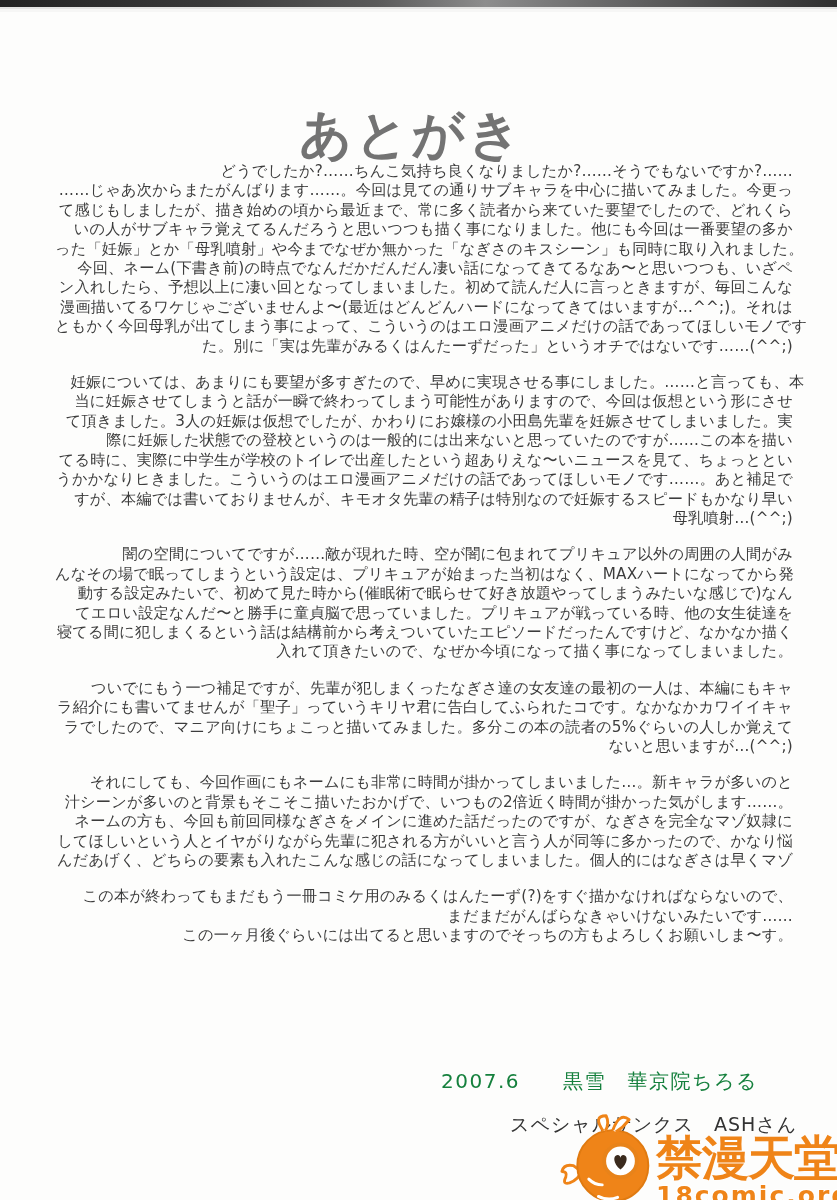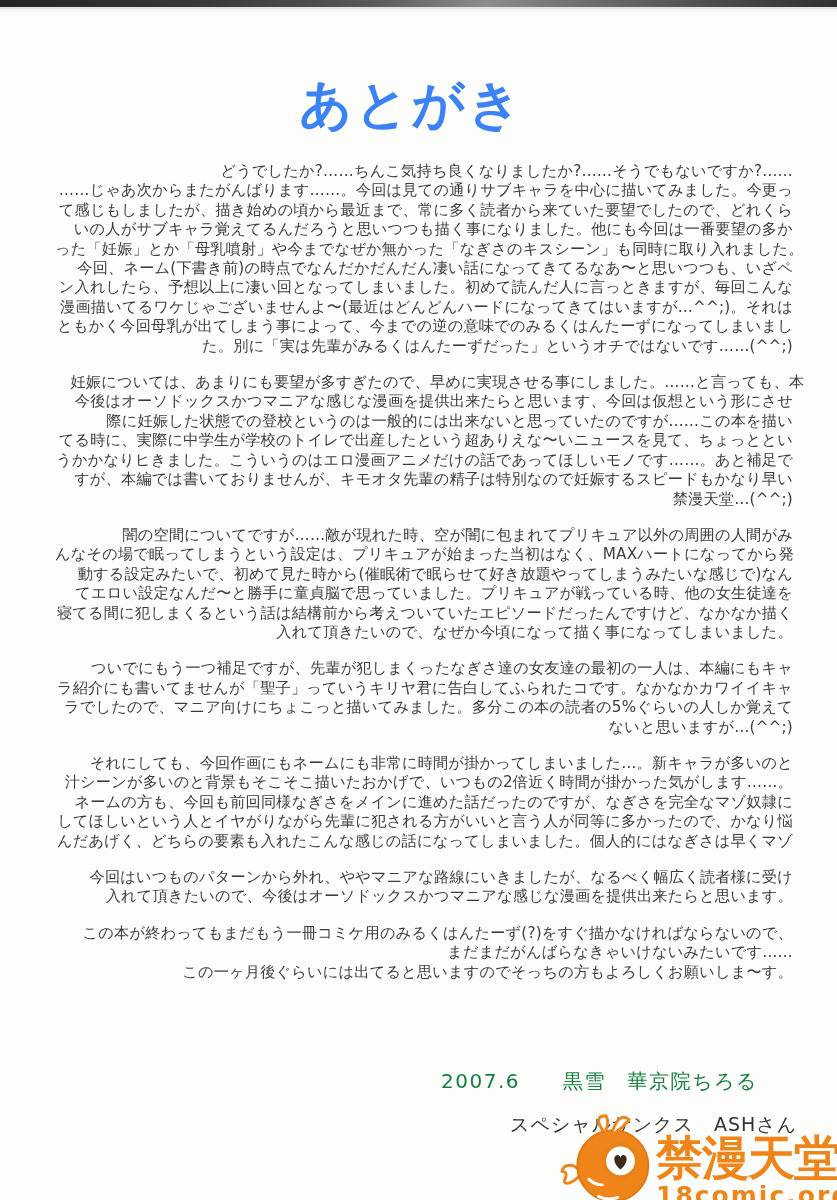--- a/index.html
+++ b/index.html
@@ -14,27 +14,27 @@
   }
   .topstrip {
     position: absolute;
     top: 0; left: 0; right: 0;
     height: 7px;
     background: linear-gradient(90deg, #232323 0%, #3a3a3a 25%, #5a5a5a 45%, #8d8d8d 58%, #6e6e6e 70%, #474747 88%, #303030 100%);
     box-shadow: 0 2px 0 rgba(180,180,180,0.25), 0 5px 0 rgba(210,210,210,0.15);
   }
   .title {
     position: absolute;
-    top: 70px;
+    top: 100px;
     left: 50%;
     transform: translateX(-53%);
     font-size: 52px;
     font-weight: bold;
     letter-spacing: 3px;
-    color: #3b82f6;
+    color: #737373;
     white-space: nowrap;
   }
   .body-text {
     position: absolute;
     top: 162px;
     left: 55px;
     width: 738px;
     color: #3c3c3c;
     font-size: 15.2px;
     line-height: 19.4px;
@@ -104,31 +104,32 @@
   <div class="body-text">
       <div class="para">
         <div class="line">　どうでしたか?……ちんこ気持ち良くなりましたか?……そうでもないですか?……</div>
         <div class="line">……じゃあ次からまたがんばります……。今回は見ての通りサブキャラを中心に描いてみました。今更っ</div>
         <div class="line">て感じもしましたが、描き始めの頃から最近まで、常に多く読者から来ていた要望でしたので、どれくら</div>
         <div class="line">いの人がサブキャラ覚えてるんだろうと思いつつも描く事になりました。他にも今回は一番要望の多か</div>
         <div class="line">った「妊娠」とか「母乳噴射」や今までなぜか無かった「なぎさのキスシーン」も同時に取り入れました。</div>
         <div class="line">今回、ネーム(下書き前)の時点でなんだかだんだん凄い話になってきてるなあ〜と思いつつも、いざペ</div>
         <div class="line">ン入れしたら、予想以上に凄い回となってしまいました。初めて読んだ人に言っときますが、毎回こんな</div>
         <div class="line">漫画描いてるワケじゃございませんよ〜(最近はどんどんハードになってきてはいますが…^^;)。それは</div>
-        <div class="line">ともかく今回母乳が出てしまう事によって、今までの逆の意味でのみるくはんたーずになってしまいまし</div>
+        <div class="line">ともかく今回母乳が出てしまう事によって、こういうのはエロ漫画アニメだけの話であってほしいモノです</div>
         <div class="line">た。別に「実は先輩がみるくはんたーずだった」というオチではないです……(^^;)</div>
       </div>
       <div class="para">
         <div class="line">　妊娠については、あまりにも要望が多すぎたので、早めに実現させる事にしました。……と言っても、本</div>
-        <div class="line">今後はオーソドックスかつマニアな感じな漫画を提供出来たらと思います、今回は仮想という形にさせ</div>
+        <div class="line">当に妊娠させてしまうと話が一瞬で終わってしまう可能性がありますので、今回は仮想という形にさせ</div>
+        <div class="line">て頂きました。3人の妊娠は仮想でしたが、かわりにお嬢様の小田島先輩を妊娠させてしまいました。実</div>
         <div class="line">際に妊娠した状態での登校というのは一般的には出来ないと思っていたのですが……この本を描い</div>
         <div class="line">てる時に、実際に中学生が学校のトイレで出産したという超ありえな〜いニュースを見て、ちょっととい</div>
         <div class="line">うかかなりヒきました。こういうのはエロ漫画アニメだけの話であってほしいモノです……。あと補足で</div>
         <div class="line">すが、本編では書いておりませんが、キモオタ先輩の精子は特別なので妊娠するスピードもかなり早い</div>
-        <div class="line">禁漫天堂…(^^;)</div>
+        <div class="line">母乳噴射…(^^;)</div>
       </div>
       <div class="para">
         <div class="line">　闇の空間についてですが……敵が現れた時、空が闇に包まれてプリキュア以外の周囲の人間がみ</div>
         <div class="line">んなその場で眠ってしまうという設定は、プリキュアが始まった当初はなく、MAXハートになってから発</div>
         <div class="line">動する設定みたいで、初めて見た時から(催眠術で眠らせて好き放題やってしまうみたいな感じで)なん</div>
         <div class="line">てエロい設定なんだ〜と勝手に童貞脳で思っていました。プリキュアが戦っている時、他の女生徒達を</div>
         <div class="line">寝てる間に犯しまくるという話は結構前から考えついていたエピソードだったんですけど、なかなか描く</div>
         <div class="line">入れて頂きたいので、なぜか今頃になって描く事になってしまいました。</div>
       </div>
       <div class="para">
@@ -136,24 +137,20 @@
         <div class="line">ラ紹介にも書いてませんが「聖子」っていうキリヤ君に告白してふられたコです。なかなかカワイイキャ</div>
         <div class="line">ラでしたので、マニア向けにちょこっと描いてみました。多分この本の読者の5%ぐらいの人しか覚えて</div>
         <div class="line">ないと思いますが…(^^;)</div>
       </div>
       <div class="para">
         <div class="line">　それにしても、今回作画にもネームにも非常に時間が掛かってしまいました…。新キャラが多いのと</div>
         <div class="line">汁シーンが多いのと背景もそこそこ描いたおかげで、いつもの2倍近く時間が掛かった気がします……。</div>
         <div class="line">ネームの方も、今回も前回同様なぎさをメインに進めた話だったのですが、なぎさを完全なマゾ奴隷に</div>
         <div class="line">してほしいという人とイヤがりながら先輩に犯される方がいいと言う人が同等に多かったので、かなり悩</div>
         <div class="line">んだあげく、どちらの要素も入れたこんな感じの話になってしまいました。個人的にはなぎさは早くマゾ</div>
-      </div>
-      <div class="para">
-        <div class="line">　今回はいつものパターンから外れ、ややマニアな路線にいきましたが、なるべく幅広く読者様に受け</div>
-        <div class="line">入れて頂きたいので、今後はオーソドックスかつマニアな感じな漫画を提供出来たらと思います。</div>
       </div>
       <div class="para">
         <div class="line">　この本が終わってもまだもう一冊コミケ用のみるくはんたーず(?)をすぐ描かなければならないので、</div>
         <div class="line">まだまだがんばらなきゃいけないみたいです……</div>
         <div class="line">　この一ヶ月後ぐらいには出てると思いますのでそっちの方もよろしくお願いしま〜す。</div>
       </div>
     </div>
 
   <div class="credit-line">2007.6　　黒雪　華京院ちろる</div>
 

